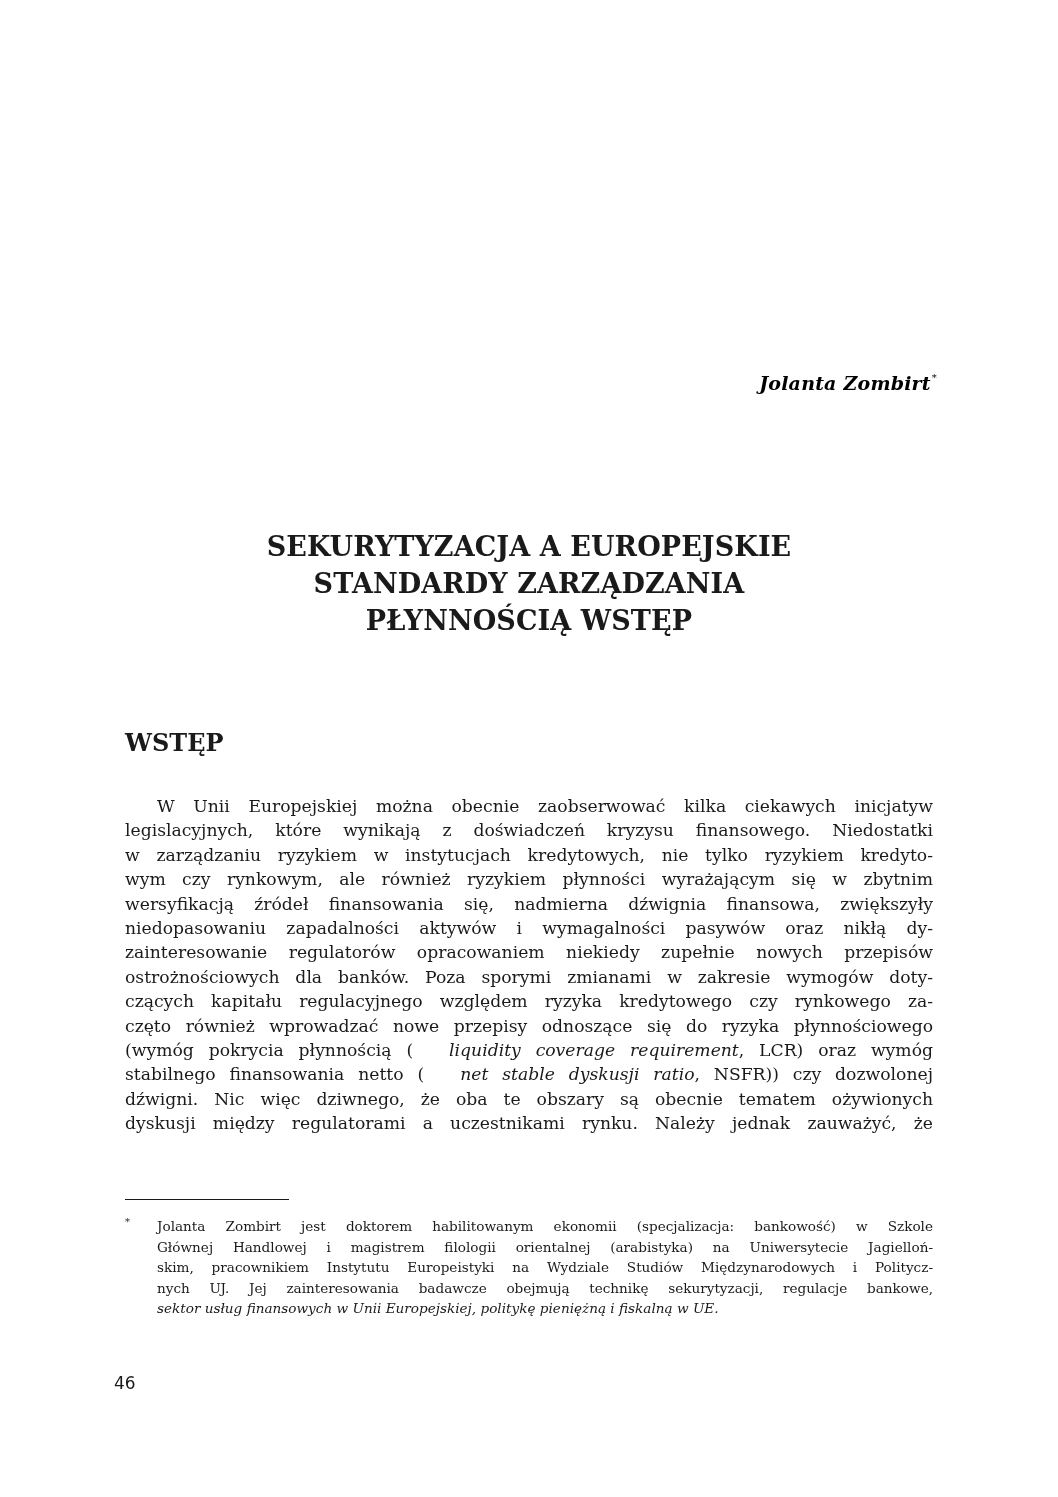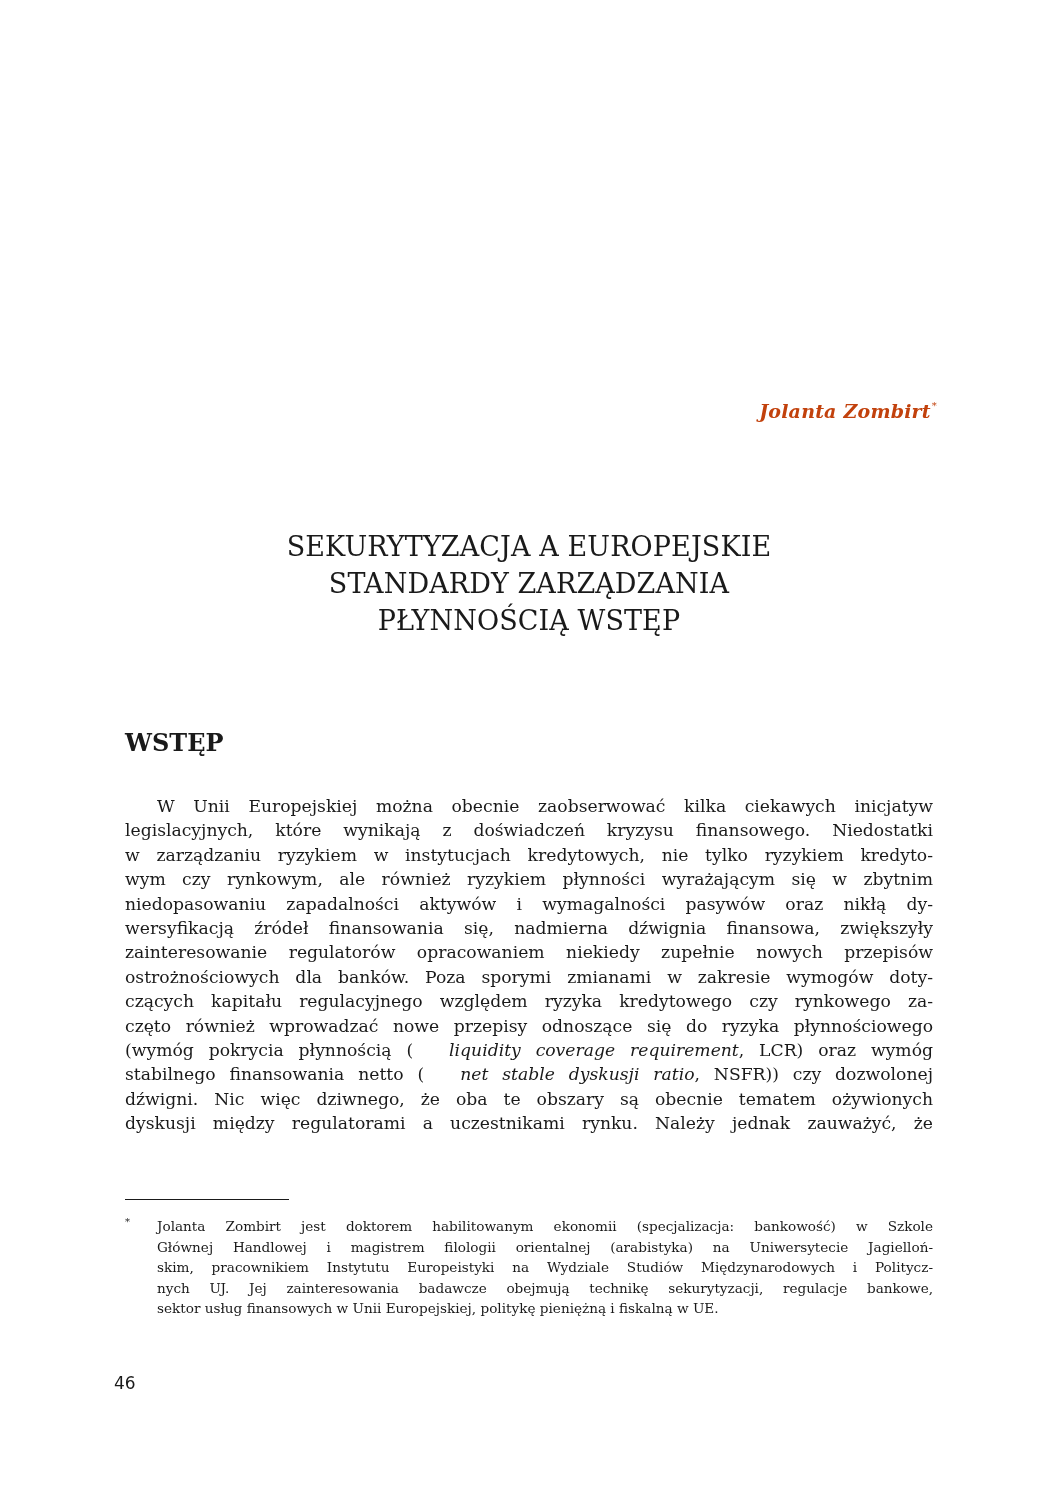--- a/index.html
+++ b/index.html
@@ -10,44 +10,44 @@
     body {
       width: 1058px;
       height: 1497px;
       position: relative;
       overflow: hidden;
       color: #1a1a1a;
       font-family: "DejaVu Serif", "Liberation Serif", serif;
     }
     .author {
       position: absolute;
-      top: 400px;
+      top: 372px;
       right: 121px;
       font-family: "DejaVu Serif", serif;
       font-style: italic;
       font-weight: bold;
       font-size: 19px;
       letter-spacing: 0.2px;
-      color: #c2410c;
+      color: #000000;
     }
     .author sup {
       font-size: 10px;
       font-weight: normal;
       font-style: normal;
       vertical-align: 9px;
       margin-left: 1px;
     }
     .title {
       position: absolute;
       top: 528px;
       left: 125px;
       width: 808px;
       text-align: center;
       font-family: "DejaVu Serif", serif;
-      font-weight: normal;
+      font-weight: bold;
       font-size: 27px;
       line-height: 37px;
       letter-spacing: 0.1px;
       color: #1a1a1a;
     }
     .title div { white-space: nowrap; }
     .section-heading {
       position: absolute;
       top: 728px;
       left: 125px;
@@ -103,21 +103,21 @@
       margin-left: 32px;
       width: 776px;
     }
     .footnote .fn-line {
       display: block;
       white-space: nowrap;
       text-align: justify;
       text-align-last: justify;
       height: 20.6px;
     }
-    .footnote .fn-line.last { text-align-last: left; }
+    .footnote .fn-line.last { text-align-last: left; font-style: italic; }
     .page-number {
       position: absolute;
       top: 1373px;
       left: 114px;
       font-family: "DejaVu Sans", sans-serif;
       font-size: 17px;
       color: #1a1a1a;
     }
   </style>
 </head>
@@ -133,22 +133,22 @@
   <div>PŁYNNOŚCIĄ WSTĘP</div>
 </div>
 
 <div class="section-heading">WSTĘP</div>
 
 <div class="body-text">
   <span class="line first">W Unii Europejskiej można obecnie zaobserwować kilka ciekawych inicjatyw</span>
   <span class="line">legislacyjnych, które wynikają z doświadczeń kryzysu finansowego. Niedostatki</span>
   <span class="line">w zarządzaniu ryzykiem w instytucjach kredytowych, nie tylko ryzykiem kredyto-</span>
   <span class="line">wym czy rynkowym, ale również ryzykiem płynności wyrażającym się w zbytnim</span>
+  <span class="line">wersyfikacją źródeł finansowania się, nadmierna dźwignia finansowa, zwiększyły</span>
   <span class="line">niedopasowaniu zapadalności aktywów i wymagalności pasywów oraz nikłą dy-</span>
-  <span class="line">wersyfikacją źródeł finansowania się, nadmierna dźwignia finansowa, zwiększyły</span>
   <span class="line">zainteresowanie regulatorów opracowaniem niekiedy zupełnie nowych przepisów</span>
   <span class="line">ostrożnościowych dla banków. Poza sporymi zmianami w zakresie wymogów doty-</span>
   <span class="line">czących kapitału regulacyjnego względem ryzyka kredytowego czy rynkowego za-</span>
   <span class="line">częto również wprowadzać nowe przepisy odnoszące się do ryzyka płynnościowego</span>
   <span class="line"><span>(wymóg pokrycia płynnością (</span><em>liquidity coverage requirement</em><span>, LCR) oraz wymóg</span></span>
   <span class="line"><span>stabilnego finansowania netto (</span><em>net stable dyskusji ratio</em><span>, NSFR)) czy dozwolonej</span></span>
   <span class="line">dźwigni. Nic więc dziwnego, że oba te obszary są obecnie tematem ożywionych</span>
   <span class="line">dyskusji między regulatorami a uczestnikami rynku. Należy jednak zauważyć, że</span>
 </div>
 

